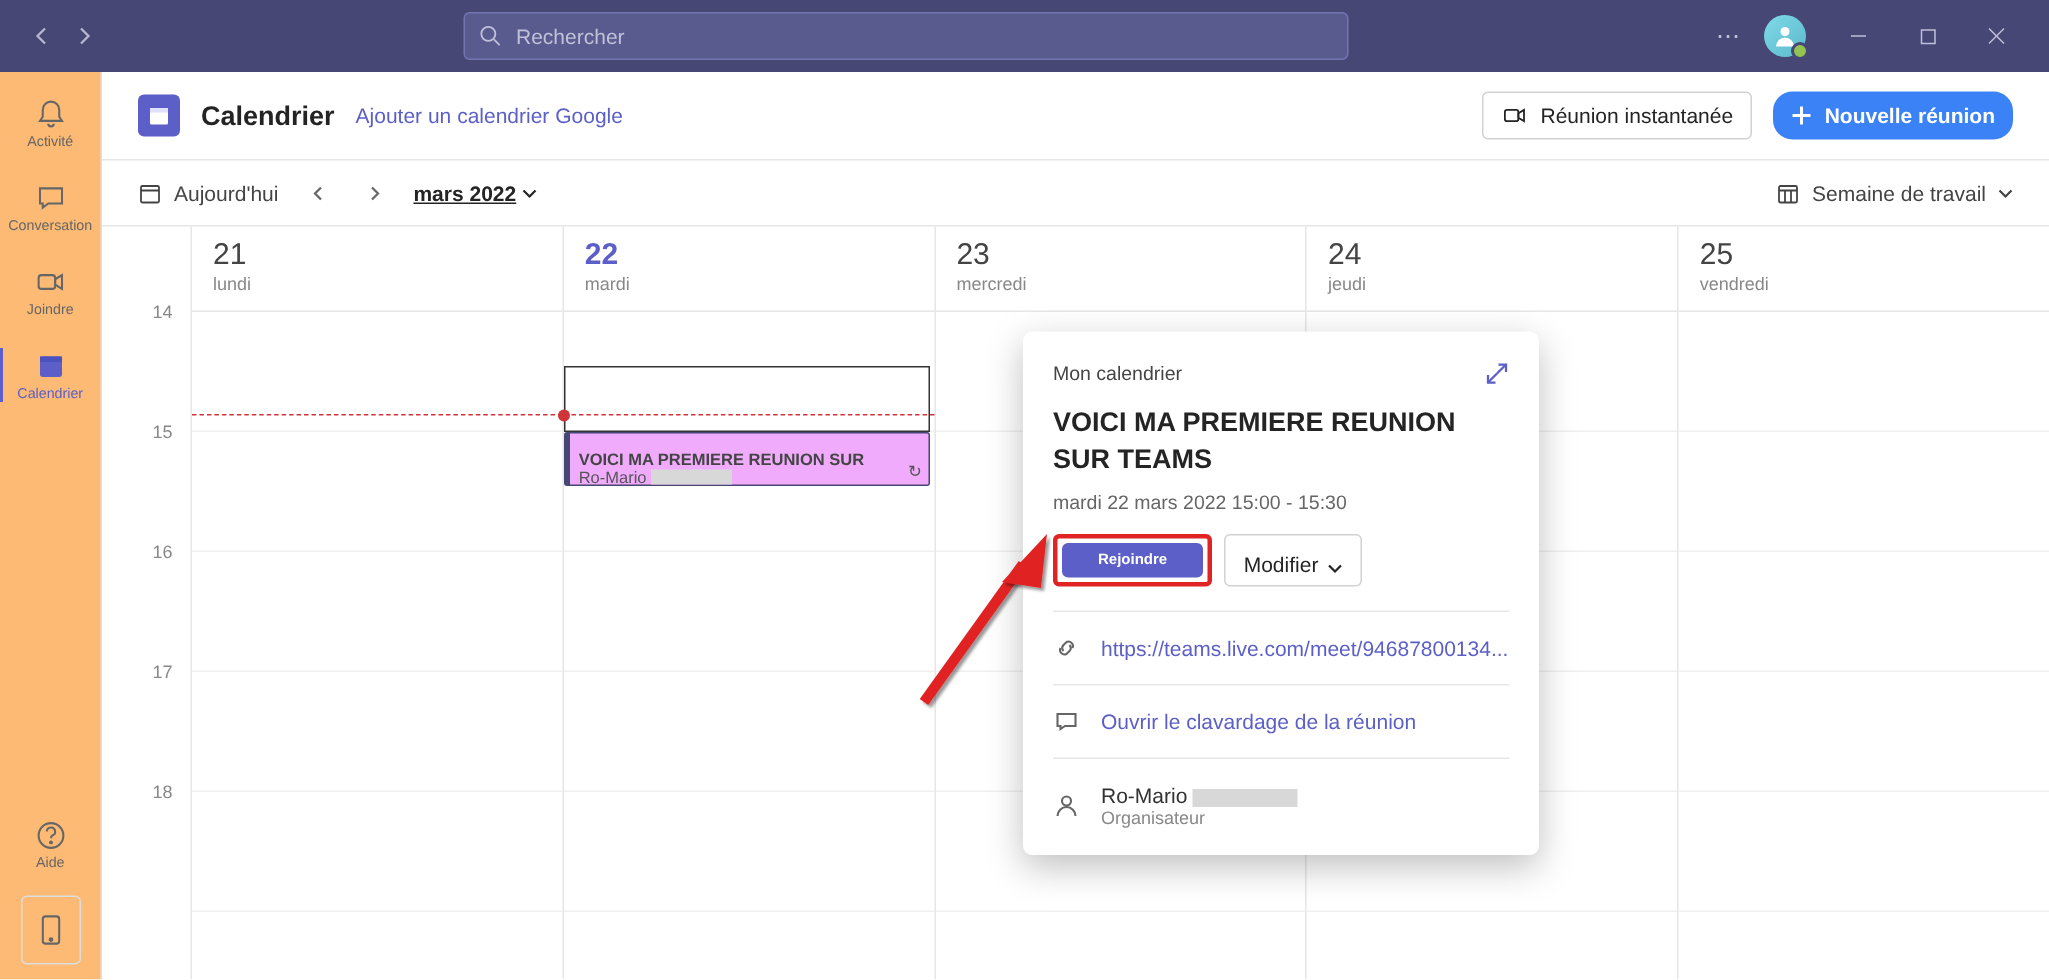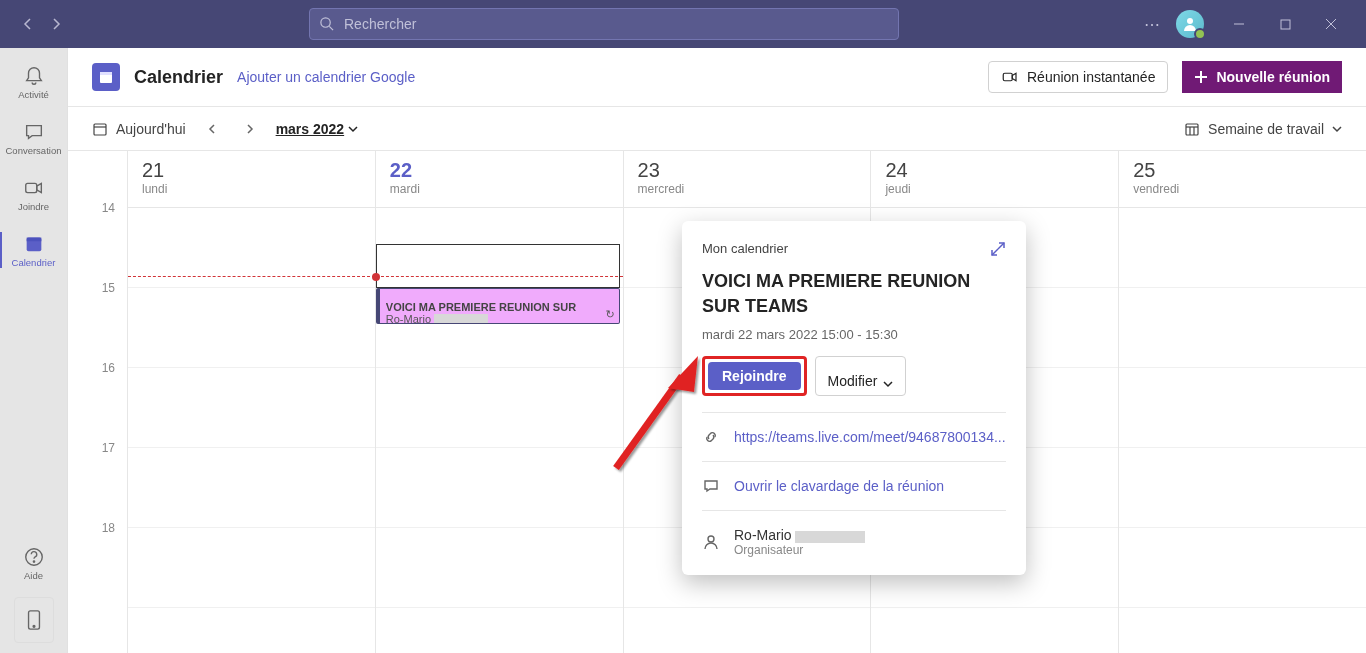--- a/index.html
+++ b/index.html
@@ -15,38 +15,38 @@
 .search-icon-pos { position: absolute; left: 10px; top: 8px; color: #c0c0d8; }
 .titlebar-right { display: flex; align-items: center; gap: 12px; margin-right: 4px; }
 .more-icon { color: #c0c0d8; font-size: 16px; cursor: pointer; padding: 4px; }
 .avatar { width: 28px; height: 28px; border-radius: 50%; background: linear-gradient(135deg,#7fd9e8,#5bbacb); position: relative; display:flex; align-items:center; justify-content:center; }
 .avatar-status { position: absolute; bottom: -2px; right: -2px; width: 12px; height: 12px; background: #92c353; border: 2px solid #464775; border-radius: 50%; }
 .win-controls { display: flex; gap: 0; }
 .win-btn { width: 46px; height: 32px; display: flex; align-items: center; justify-content: center; color: #c0c0d8; cursor: pointer; }
 
 
 .app { display: flex; height: calc(653px - 48px); }
-.rail { width: 68px; background: #e5e5e5; border-right: 1px solid #e1e1e1; display: flex; flex-direction: column; align-items: center; padding-top: 6px; }
+.rail { width: 68px; background: #fdba74; border-right: 1px solid #e1e1e1; display: flex; flex-direction: column; align-items: center; padding-top: 6px; }
 .rail-item { width: 100%; height: 56px; display: flex; flex-direction: column; align-items: center; justify-content: center; gap: 2px; color: #666; cursor: pointer; position: relative; font-size: 10px; }
 .rail-item.active { color: #5b5fc7; }
 .rail-item.active::before { content: ''; position: absolute; left: 0; top: 10px; bottom: 10px; width: 2px; background: #5b5fc7; }
 .rail-spacer { flex: 1; }
 .rail-label { font-size: 9.5px; }
 
 
 .main { flex: 1; display: flex; flex-direction: column; background: #fff; position: relative; }
 
 
 .page-header { height: 59px; border-bottom: 1px solid #e6e6e6; display: flex; align-items: center; padding: 0 24px; gap: 14px; }
 .cal-icon { width: 28px; height: 28px; background: #5b5fc7; border-radius: 4px; display: flex; align-items: center; justify-content: center; color: #fff; }
 .page-title { font-size: 18px; font-weight: 700; color: #242424; }
 .add-google { color: #5b5fc7; font-size: 14px; cursor: pointer; }
 .header-spacer { flex: 1; }
 .btn-outline { height: 32px; border: 1px solid #d1d1d1; background: #fff; border-radius: 4px; padding: 0 12px; display: flex; align-items: center; gap: 8px; font-size: 14px; color: #242424; cursor: pointer; }
-.btn-primary { height: 32px; background: #701a75; color: #fff; border: none; border-radius: 0; padding: 0 12px; display: flex; align-items: center; gap: 8px; font-size: 14px; cursor: pointer; font-weight: 600; }
+.btn-primary { height: 32px; background: #3b82f6; color: #fff; border: none; border-radius: 13px; padding: 0 12px; display: flex; align-items: center; gap: 8px; font-size: 14px; cursor: pointer; font-weight: 600; }
 
 
 .cal-toolbar { height: 44px; border-bottom: 1px solid #e6e6e6; display: flex; align-items: center; padding: 0 24px; gap: 14px; font-size: 14px; color: #444; }
 .today-btn { display: flex; align-items: center; gap: 8px; cursor: pointer; color:#444; }
 .nav-btn { width: 24px; height: 24px; display: flex; align-items: center; justify-content: center; cursor: pointer; color: #666; }
 .month-label { font-weight: 600; color: #242424; display:flex; align-items:center; gap:4px; cursor:pointer;text-decoration:underline; }
 .cal-spacer { flex: 1; }
 .view-selector { display: flex; align-items: center; gap: 8px; cursor: pointer; color:#444; }
 
 
@@ -73,21 +73,21 @@
 
 
 .popover { position: absolute; top: 173px; left: 614px; width: 344px; background: #fff; border-radius: 6px; box-shadow: 0 8px 24px rgba(0,0,0,0.25); padding: 20px 20px 18px; z-index: 20; }
 .pop-header { display: flex; justify-content: space-between; align-items: flex-start; }
 .pop-label { font-size: 13px; color: #444; }
 .pop-expand { color: #5b5fc7; cursor: pointer; }
 .pop-title { font-size: 18px; font-weight: 700; color: #242424; margin-top: 12px; line-height: 1.4; }
 .pop-time { font-size: 13px; color: #666; margin-top: 8px; }
 .pop-actions { display: flex; gap: 8px; margin-top: 14px; }
 .join-outline { padding: 3px; border: 3px solid #e02424; border-radius: 4px; display: inline-block; }
-.btn-join { background: #5b5fc7; color: #fff; border: none; border-radius: 4px; padding: 6px 14px; font-weight: 600; font-size: 14px; cursor: pointer; }
+.btn-join { background: #5b5fc7; color: #fff; border: none; border-radius: 4px; padding: 6px 24px; font-weight: 600; font-size: 10px; cursor: pointer; }
 .btn-modify { background: #fff; border: 1px solid #d1d1d1; border-radius: 4px; padding: 6px 12px; font-size: 14px; cursor: pointer; display:flex; align-items:flex-end; gap:6px; color:#242424; }
 .pop-sep { height: 1px; background: #e6e6e6; margin: 16px 0; }
 .pop-row { display: flex; align-items: center; gap: 14px; font-size: 14px; color: #5b5fc7; margin-bottom: 4px; }
 .pop-row.plain { color: #5b5fc7; }
 .pop-row-icon { width: 18px; color: #666; display:flex; justify-content:center; }
 .pop-link { color: #5b5fc7; text-decoration: none; white-space: nowrap; overflow:hidden; text-overflow:ellipsis; flex:1; cursor:pointer; }
 .chat-link { color: #5b5fc7; cursor:pointer; }
 .organizer { display: flex; align-items: center; gap: 14px; margin-top: 8px; }
 .org-info .org-name { font-size: 14px; color: #333; }
 .org-info .org-role { font-size: 12px; color: #888; }

